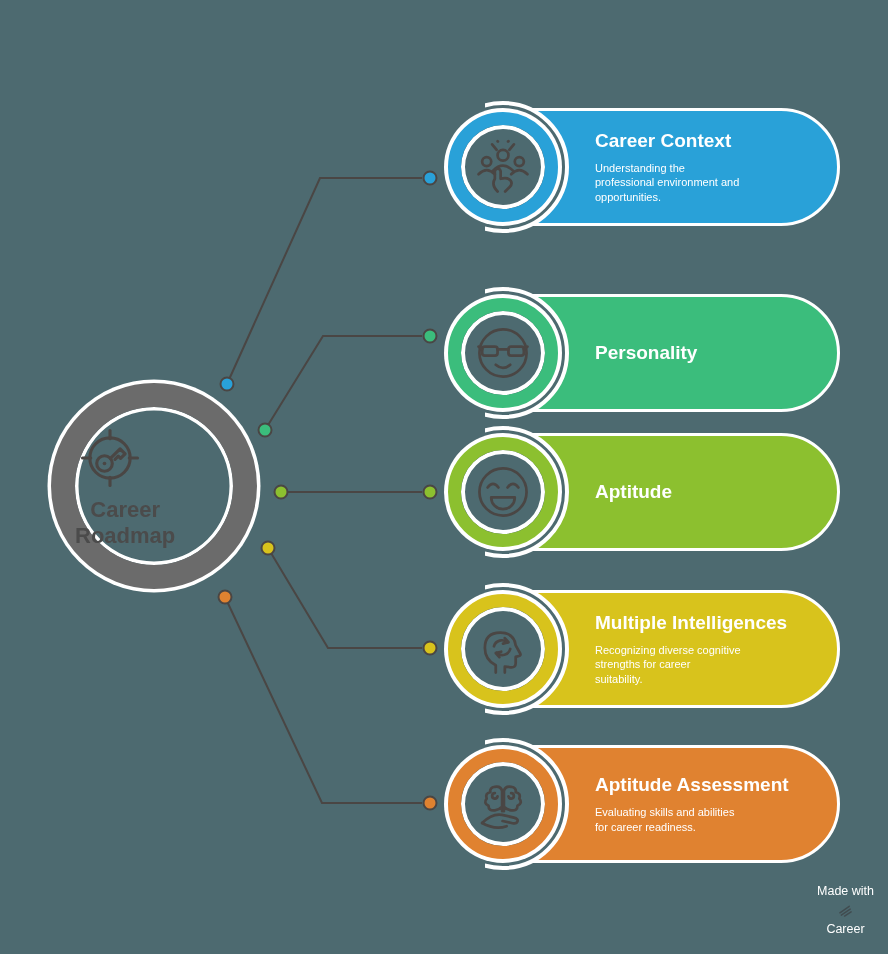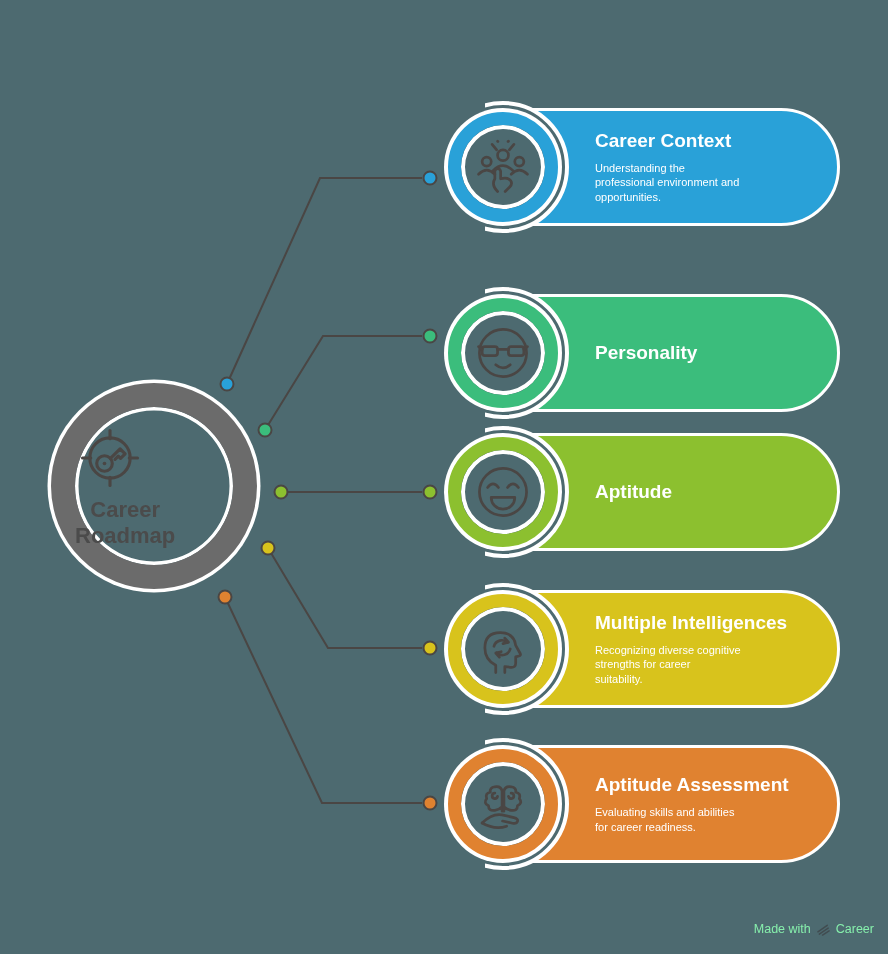--- a/index.html
+++ b/index.html
@@ -49,21 +49,21 @@
     position:absolute;left:8px;top:4px;width:110px;height:110px;box-sizing:border-box;
     border-radius:50%;border:13px solid var(--c);background:var(--bg);
     box-shadow:0 0 0 4px #fff, inset 0 0 0 4px #fff;
     display:flex;align-items:center;justify-content:center;z-index:3;
   }
   .badge svg{color:var(--line);}
   
   .watermark{
     position:absolute;right:14px;bottom:18px;z-index:3;
     display:flex;align-items:center;gap:5px;
-    color:#86efac;font-size:12.5px;
+    color:#ffffff;font-size:12.5px;flex-direction:column;
   }
   .watermark svg{color:#414c50;}
   .icon-stroke{fill:none;stroke:currentColor;stroke-linecap:round;stroke-linejoin:round;}
 </style>
 </head>
 <body style="background: rgb(77, 106, 112);">
 
 <div class="stage">
 
   <svg class="connectors" width="888" height="954" viewBox="0 0 888 954">

